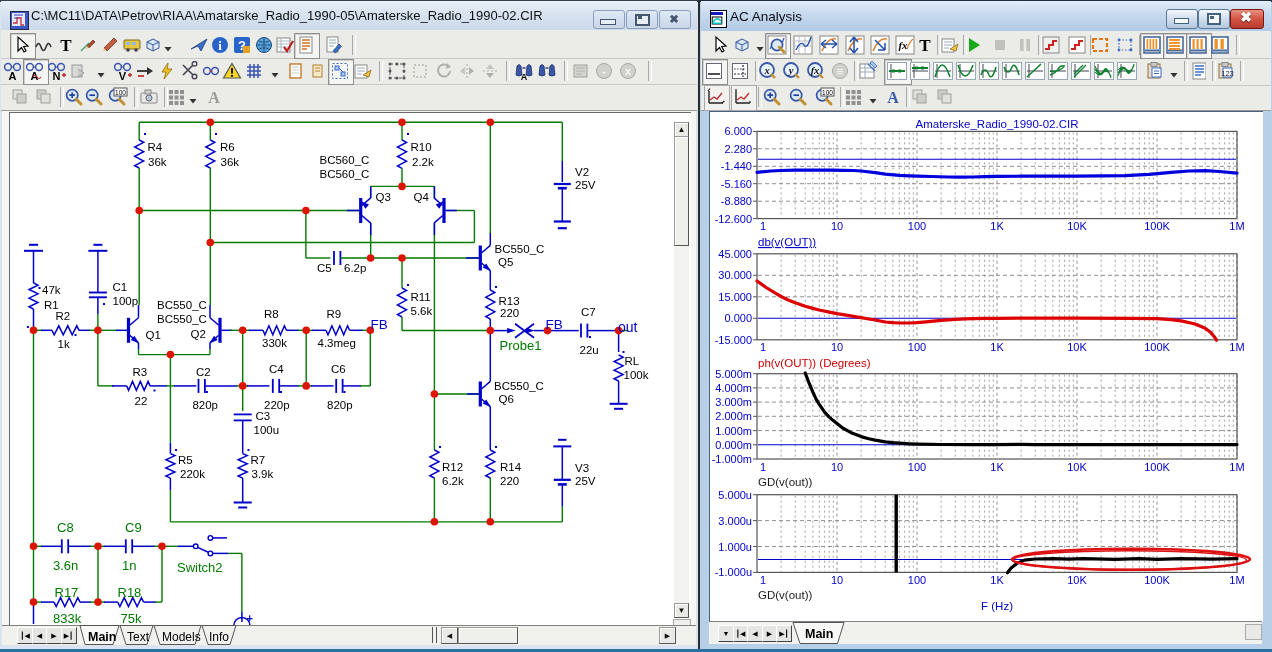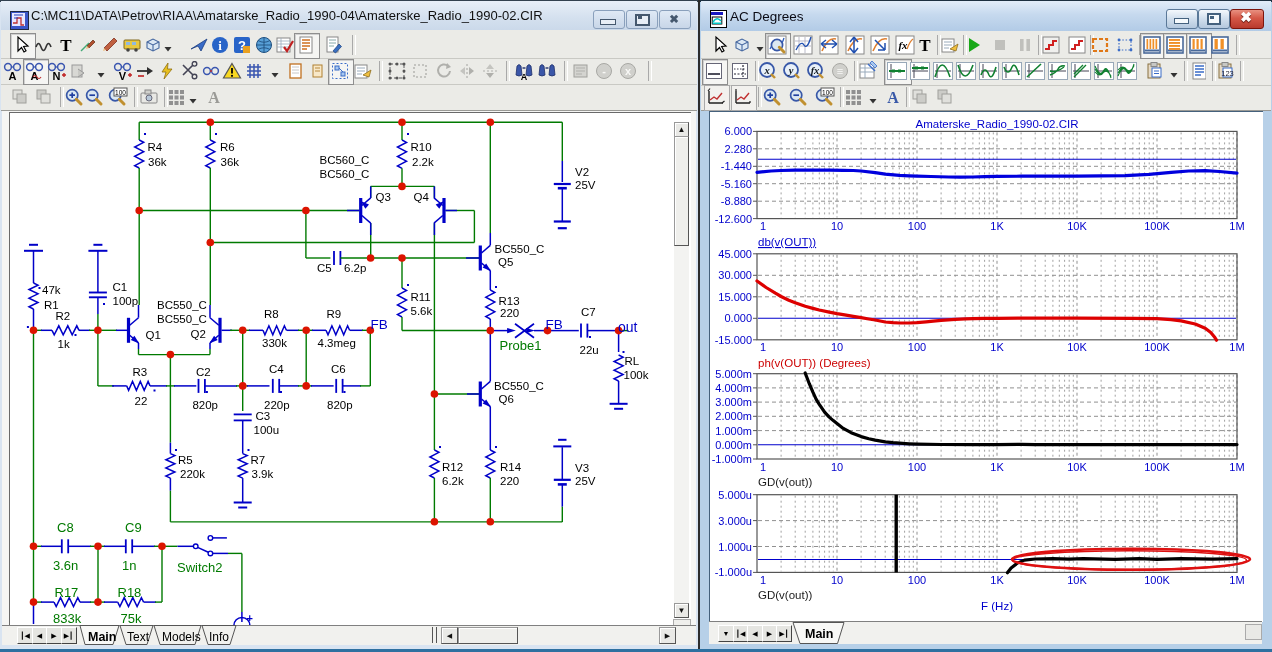--- a/index.html
+++ b/index.html
@@ -1,20 +1,20 @@
 <!DOCTYPE html>
 <html><head><meta charset="utf-8"><style>html,body{margin:0;padding:0;}body{width:1272px;height:652px;background:#2c2c2c;position:relative;overflow:hidden;font-family:'Liberation Sans',sans-serif;}.abs{position:absolute;}</style></head><body>
 <div class="abs" style="left:0;top:0;width:698px;height:650px;background:#d9e4f1;border-top:2px solid #33414f;"></div>
 <div class="abs" style="left:1px;top:1px;width:696px;height:29px;background:linear-gradient(#e8eff8,#d5e1ef 55%,#cbd9ea);"></div>
 <div class="abs" style="left:10px;top:11px;width:17px;height:17px;background:#3a56c8;border:1px solid #202840;"><svg width="15" height="15" viewBox="0 0 15 15">
       <rect x="1" y="1" width="13" height="13" fill="#e8e8ff"></rect>
       <path d="M2,11 h4 v-5 h4 v7 h3" stroke="#c03030" fill="none" stroke-width="1.3"></path>
       <path d="M3,3 h9 M3,6 h4" stroke="#2040c0" stroke-width="1.2"></path>
     </svg></div>
-<div class="abs" style="left:31px;top:8px;font-size:13px;color:#101010;">C:\MC11\DATA\Petrov\RIAA\Amatarske_Radio_1990-04\Amaterske_Radio_1990-02.CIR</div>
+<div class="abs" style="left:31px;top:8px;font-size:13px;color:#101010;">C:\MC11\DATA\Petrov\RIAA\Amatarske_Radio_1990-05\Amaterske_Radio_1990-02.CIR</div>
 <div class="abs" style="left:593px;top:10px;width:30px;height:17px;background:linear-gradient(#dfe9f5,#c8d6e8);border:1px solid #8aa0bc;border-radius:3px;"></div>
 <div class="abs" style="left:626px;top:10px;width:30px;height:17px;background:linear-gradient(#dfe9f5,#c8d6e8);border:1px solid #8aa0bc;border-radius:3px;"></div>
 <div class="abs" style="left:659px;top:10px;width:30px;height:17px;background:linear-gradient(#dfe9f5,#c8d6e8);border:1px solid #8aa0bc;border-radius:3px;"></div>
 <div class="abs" style="left:600px;top:19px;width:14px;height:4px;background:#e8eef6;border:1px solid #45586e;"></div>
 <div class="abs" style="left:635px;top:14px;width:11px;height:8px;background:#e8eef6;border:2px solid #45586e;"></div>
 <div class="abs" style="left:638px;top:16px;width:4px;height:3px;background:#45586e;"></div>
 <div class="abs" style="left:666px;top:13px;width:16px;height:12px;font-size:11.5px;font-weight:bold;color:#45586e;text-align:center;line-height:12px;">✖</div>
 <div class="abs" style="left:1px;top:30px;width:696px;height:81px;background:#ebebe7;"></div>
 <div class="abs" style="left:1px;top:57.5px;width:696px;height:1px;background:#c9c9c4;"></div>
 <div class="abs" style="left:1px;top:84px;width:696px;height:1px;background:#c9c9c4;"></div>
@@ -641,21 +641,21 @@
 <div class="abs" style="left:0;top:645px;width:698px;height:7px;background:#d9e4f1;"></div>
 <div class="abs" style="left:700px;top:0;width:572px;height:652px;background:#b7d0e8;border-top:2px solid #1c2f40;"></div>
 <div class="abs" style="left:701px;top:1px;width:570px;height:30px;background:linear-gradient(#e2edf9,#c6d9ee 45%,#b2cbe6);"></div>
 <div class="abs" style="left:710px;top:10px;width:15px;height:16px;background:#fff;border:1.5px solid #000;"><svg width="12" height="13" viewBox="0 0 12 13">
       <rect x="0" y="0" width="12" height="3" fill="#1818c0"></rect>
       <rect x="0" y="3.6" width="12" height="9.4" fill="#fff"></rect>
       <rect x="1.2" y="5" width="9.6" height="7" fill="none" stroke="#000" stroke-width="1"></rect>
       <path d="M2,10 q4,-6 8,-1" stroke="#00c8c8" stroke-width="1.6" fill="none"></path>
       <rect x="1.5" y="10.5" width="9" height="1.5" fill="#00c8c8"></rect>
     </svg></div>
-<div class="abs" style="left:730px;top:9px;font-size:13.5px;color:#0a0a14;">AC Degrees</div>
+<div class="abs" style="left:730px;top:9px;font-size:13.5px;color:#0a0a14;">AC Analysis</div>
 <div class="abs" style="left:1166px;top:9px;width:30px;height:18px;background:linear-gradient(#f4f8fc,#d3e0ee 45%,#b4c8de);border:1px solid #5a7898;border-radius:3px;"></div>
 <div class="abs" style="left:1174px;top:18px;width:13px;height:4px;background:#f6fafd;border:1px solid #44617e;"></div>
 <div class="abs" style="left:1198px;top:9px;width:30px;height:18px;background:linear-gradient(#f4f8fc,#d3e0ee 45%,#b4c8de);border:1px solid #5a7898;border-radius:3px;"></div>
 <div class="abs" style="left:1207px;top:13px;width:10px;height:8px;background:#f6fafd;border:2px solid #44617e;"></div>
 <div class="abs" style="left:1210px;top:16px;width:4px;height:3px;background:#44617e;"></div>
 <div class="abs" style="left:1230px;top:9px;width:32px;height:18px;background:linear-gradient(#e89080,#d55847 45%,#b83a2d);border:1px solid #7c150c;border-radius:3px;"></div>
 <div class="abs" style="left:1238px;top:10px;width:16px;height:15px;font-size:14px;font-weight:bold;color:#fff;text-align:center;line-height:15px;text-shadow:0 1px 1px #5a1008;">✖</div>
 <div class="abs" style="left:701px;top:31px;width:570px;height:80px;background:#ebebe7;"></div>
 <div class="abs" style="left:701px;top:58px;width:570px;height:1px;background:#c9c9c4;"></div>
 <div class="abs" style="left:701px;top:84.5px;width:570px;height:1px;background:#c9c9c4;"></div>

